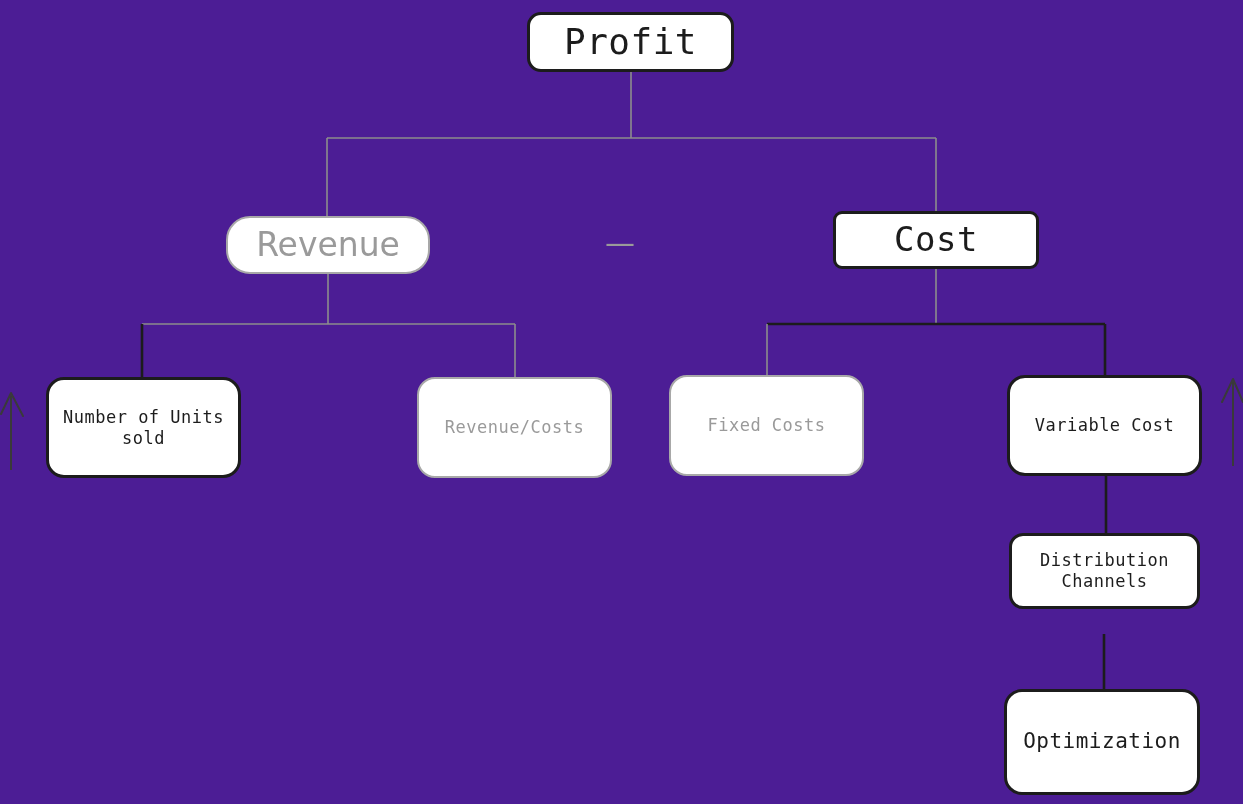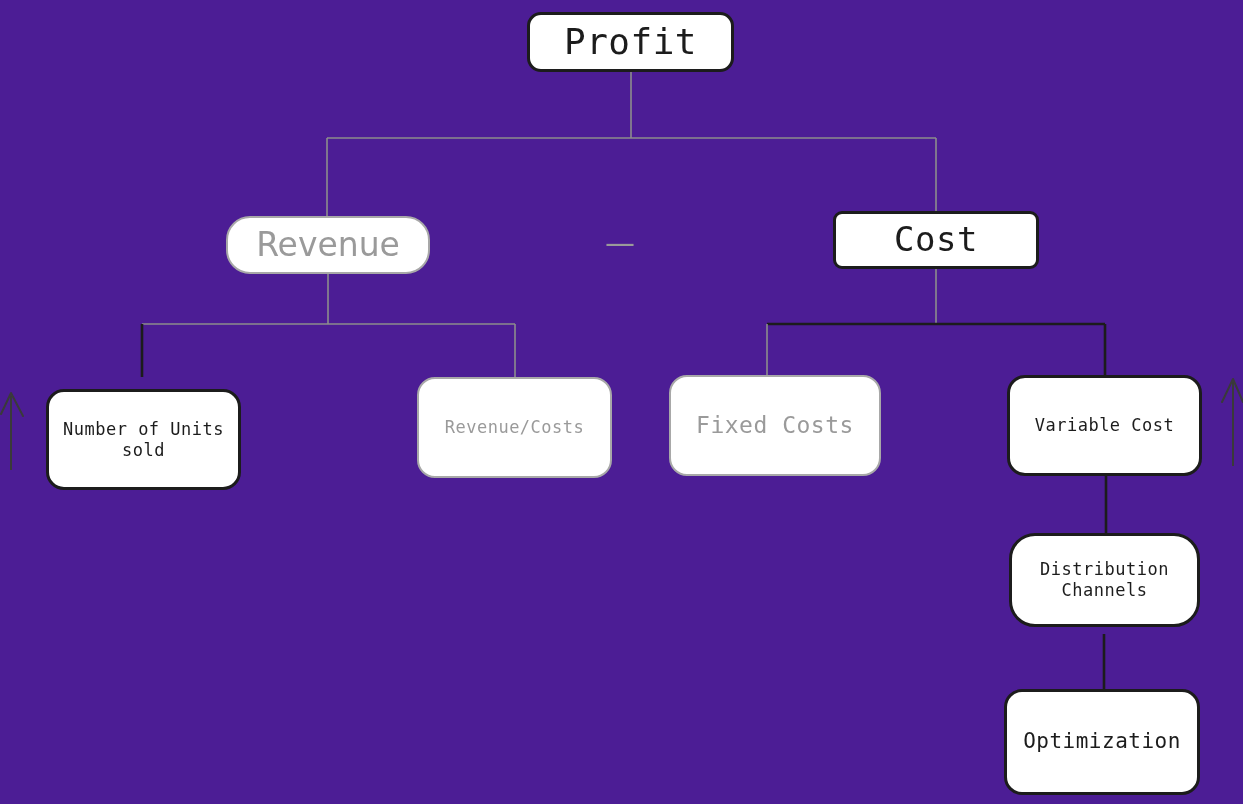--- a/index.html
+++ b/index.html
@@ -100,29 +100,29 @@
       <path d="M 1222 402 L 1233 379 L 1243 402" stroke="#3a3a3a" stroke-width="2" fill="none" stroke-linecap="round" stroke-linejoin="round"></path>
     </g>
   </svg>
 
   <div class="node dark" style="left:527px; top:12px; width:207px; height:60px; border-width:3px; border-radius:14px; font-size:36px;">Profit</div>
 
   <div class="node muted sans" style="left:226px; top:216px; width:204px; height:58px; border-width:2px; border-radius:24px; font-size:33px;">Revenue</div>
 
   <div class="node dark" style="left:833px; top:211px; width:206px; height:58px; border-width:3px; border-radius:9px; font-size:34px;">Cost</div>
 
-  <div class="node dark" style="left:46px; top:377px; width:195px; height:101px; border-width:3px; border-radius:18px; font-size:17px;margin-top:12px;">Number of Units
+  <div class="node dark" style="left:46px; top:377px; width:195px; height:101px; border-width:3px; border-radius:18px; font-size:17px;">Number of Units
 sold</div>
 
   <div class="node muted" style="left:417px; top:377px; width:195px; height:101px; border-width:2px; border-radius:18px; font-size:17px;">Revenue/Costs</div>
 
-  <div class="node muted" style="left:669px; top:375px; width:212px; height:101px; border-width:2px; border-radius:18px; font-size:23px;">Fixed Costs</div>
+  <div class="node muted" style="left:669px; top:375px; width:195px; height:101px; border-width:2px; border-radius:18px; font-size:17px;">Fixed Costs</div>
 
   <div class="node dark" style="left:1007px; top:375px; width:195px; height:101px; border-width:3px; border-radius:18px; font-size:17px;">Variable Cost</div>
 
-  <div class="node dark" style="left:1009px; top:533px; width:191px; height:94px; border-width:3px; border-radius:26px; font-size:17px;">Distribution
+  <div class="node dark" style="left:1009px; top:533px; width:191px; height:76px; border-width:3px; border-radius:14px; font-size:17px;">Distribution
 Channels</div>
 
   <div class="node dark" style="left:1004px; top:689px; width:196px; height:106px; border-width:3px; border-radius:18px; font-size:21px;">Optimization</div>
 
   <div class="op-sign" style="left:605px; top:228px; font-size:30px;">—</div>
 
 </div>
 
 </body></html>

